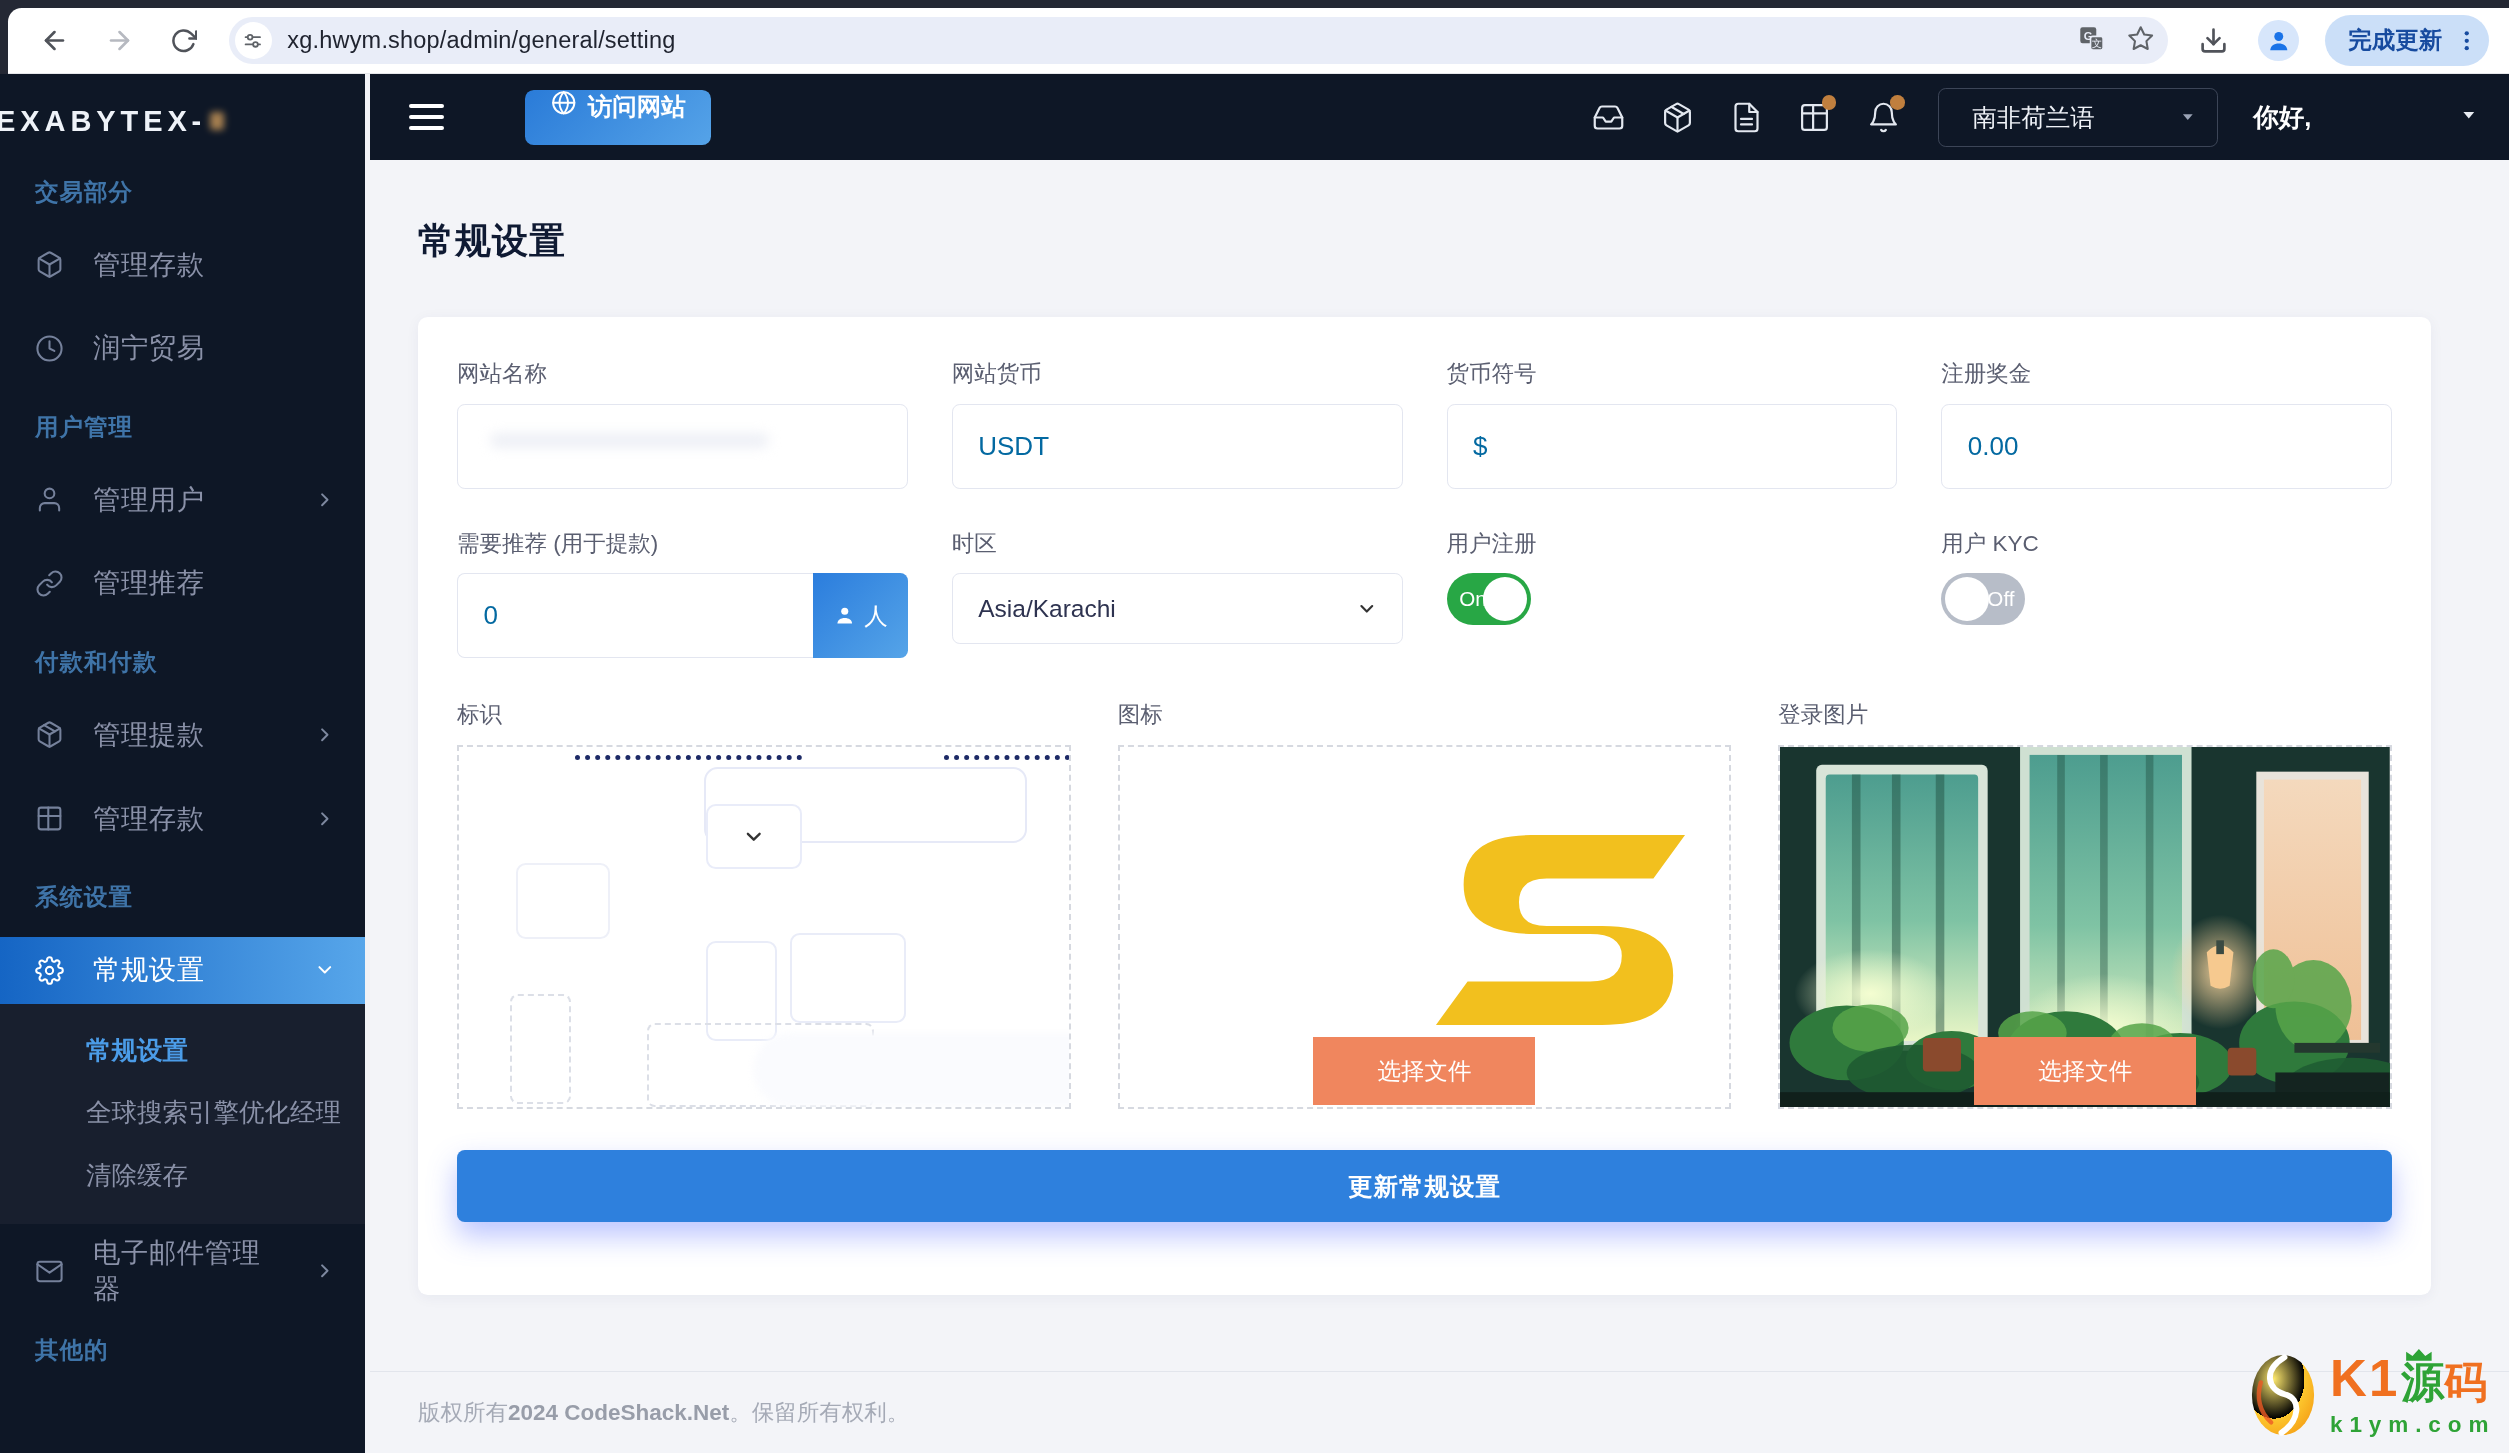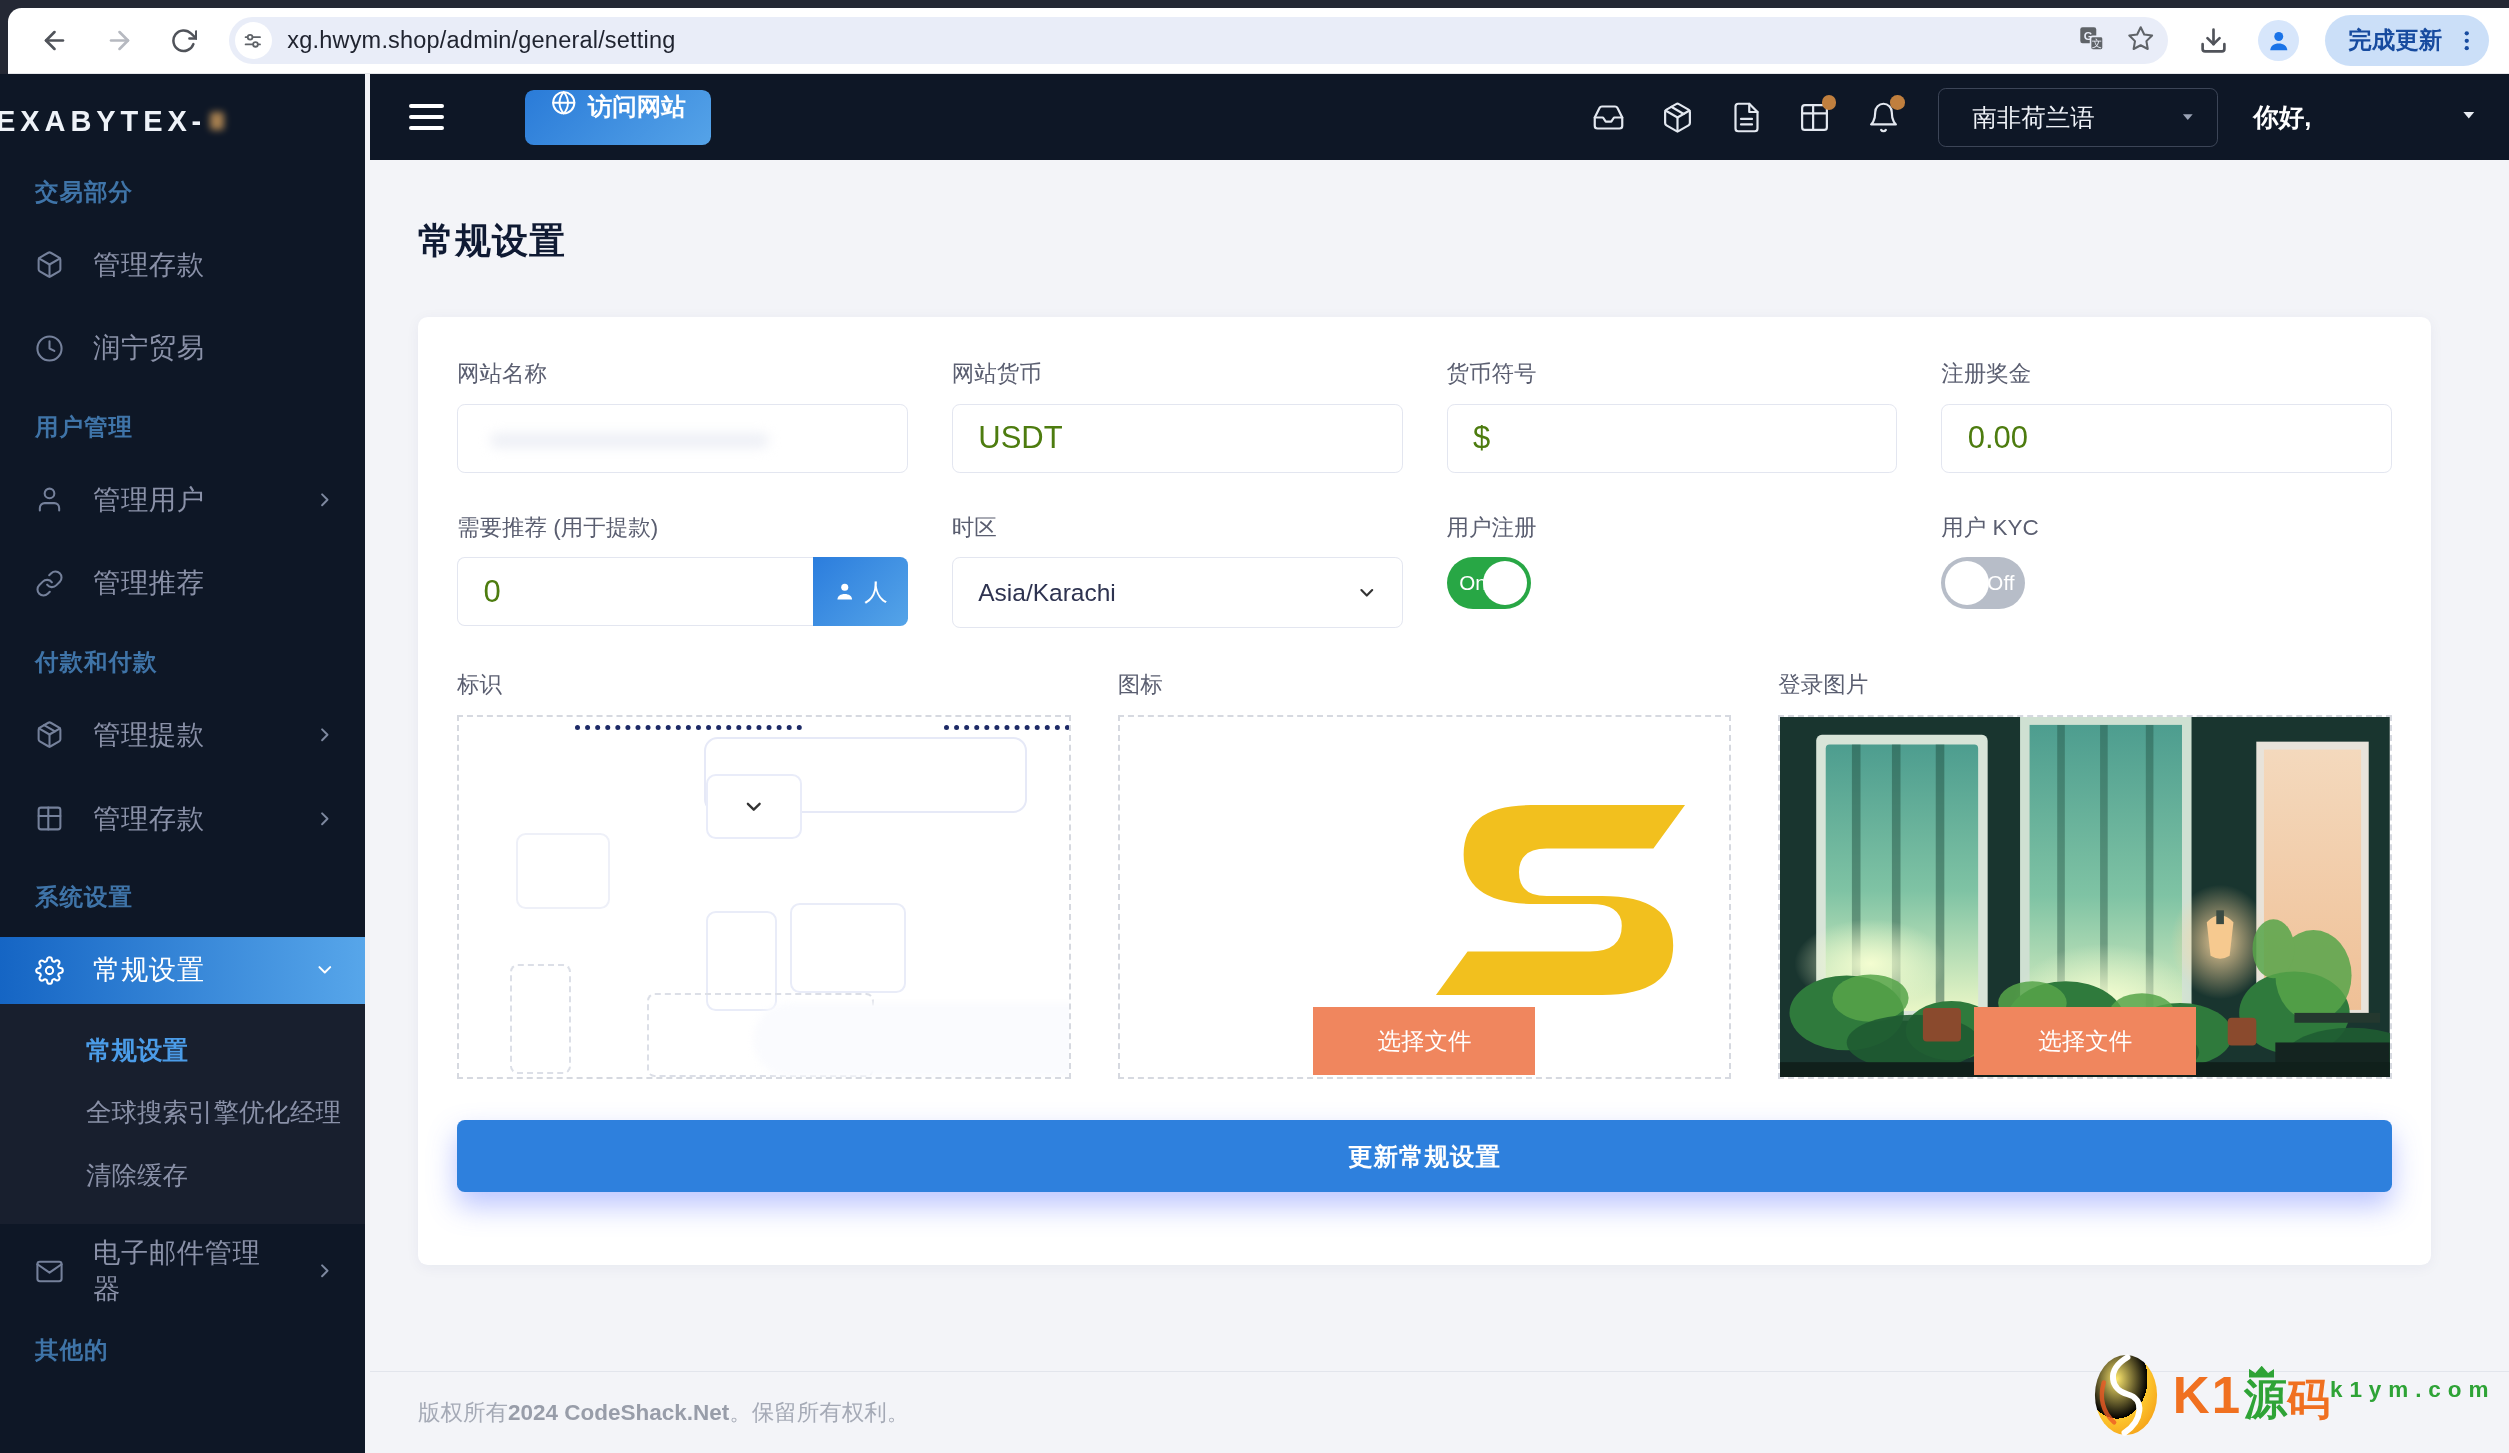--- a/index.html
+++ b/index.html
@@ -72,22 +72,22 @@
   .greet { color:#fff; font-size:25.5px; font-weight:700; margin-right:147px; }
   .user-caret { color:#e8ecf2; cursor:pointer; }
 
   
   .content { flex:1; background:#f3f4f8; padding:57px 78px 0 48px; overflow:hidden; }
   .page-title { font-size:36px; font-weight:800; color:#0f1a33; margin-bottom:51px; letter-spacing:1px; }
   .card { background:#fff; border-radius:9.8px; box-shadow:0 2.9px 13.7px rgba(25,40,90,.05);
     padding:41px 39px 73px; }
   .fgrid4 { display:grid; grid-template-columns:repeat(4,1fr); column-gap:44px; row-gap:39px; }
   .field label { display:block; font-size:22.5px; color:#5a5e70; margin-bottom:14.7px; }
-  .tin { width:100%; height:69px; border:1px solid #e3e6f0; border-radius:7.8px; background:#fff;
-    font-size:31px; color:#4d7c0f; padding:0 25.5px; outline:none;
+  .tin { width:100%; height:85px; border:1px solid #e3e6f0; border-radius:7.8px; background:#fff;
+    font-size:26px; color:#0369a1; padding:0 25.5px; outline:none;
     font-family:"Liberation Sans","DejaVu Sans",sans-serif; }
   .inwrap { position:relative; }
   .ghost-line { position:absolute; left:33px; top:29px; width:62%; height:15.7px;
     background:#eef0f6; filter:blur(5.9px); border-radius:7.8px; pointer-events:none; }
   .igroup { display:flex; }
   .igroup .tin { border-radius:7.8px 0 0 7.8px; border-right:none; }
   .iaddon { width:95px; flex:0 0 95px; border-radius:0 7.8px 7.8px 0;
     background:linear-gradient(135deg,#2b7ddd,#55a4e8); display:flex; align-items:center;
     justify-content:center; gap:7.8px; color:#fff; cursor:pointer; }
   .iaddon span { font-size:23.5px; }
@@ -133,21 +133,21 @@
     box-shadow:0 13.7px 29px rgba(105,125,255,.45); font-family:inherit; letter-spacing:1px; }
 
   
   .footer { flex:0 0 82px; border-top:1px solid #e2e5ec; background:#f3f4f8; display:flex;
     align-items:center; padding-left:48px; }
   .fp { font-size:22.5px; color:#a5aab6; }
   .fb { font-size:22.5px; color:#989da9; font-weight:700; }
 
   
   .wm { position:absolute; right:13.7px; bottom:5.9px; display:flex; align-items:center; gap:9.8px; }
-  .wm-txt { display:flex; align-items:flex-start; }
+  .wm-txt { display:flex; flex-direction:column; align-items:flex-start; }
   .wm-row1 { display:flex; align-items:flex-end; }
   .wm-k1 { color:#f07020; font-size:51px; font-weight:800; line-height:1; letter-spacing:2px; }
   .wm-yuan { position:relative; color:#2ea336; font-size:43px; font-weight:800; line-height:1; margin-left:2px; }
   .crown { position:absolute; top:-11.8px; left:4.9px; width:25.5px; height:11.8px; background:#2ea336;
     clip-path:polygon(0 100%,0 25%,25% 60%,50% 0,75% 60%,100% 25%,100% 100%); }
   .wm-ma { color:#f07020; font-size:43px; font-weight:800; line-height:1; }
   .wm-dom { color:#2ea336; font-size:22.5px; font-weight:700; letter-spacing:6.9px; margin-top:7.8px; }
 </style>
 </head>
 <body>

